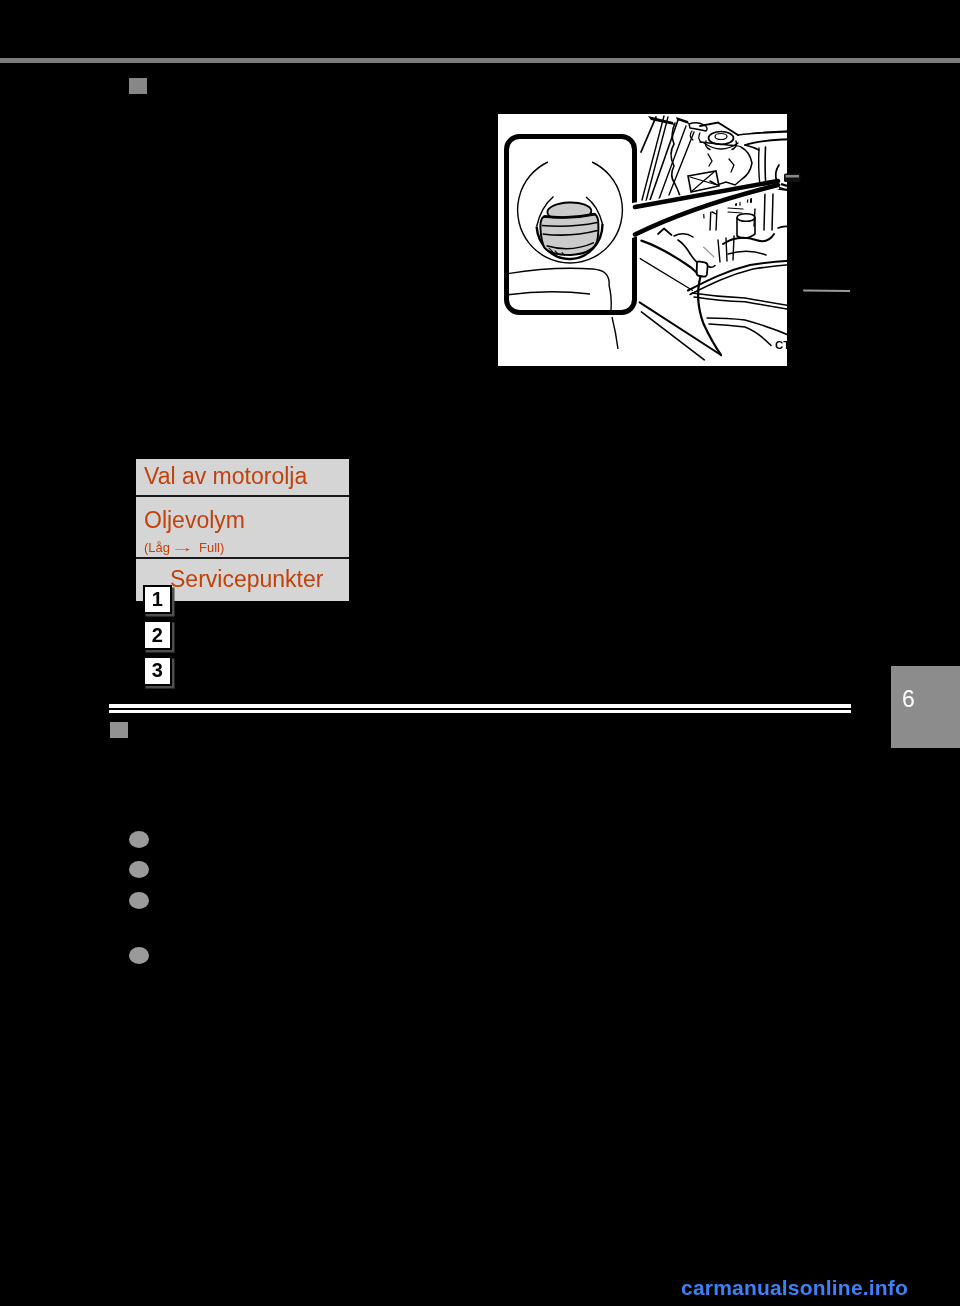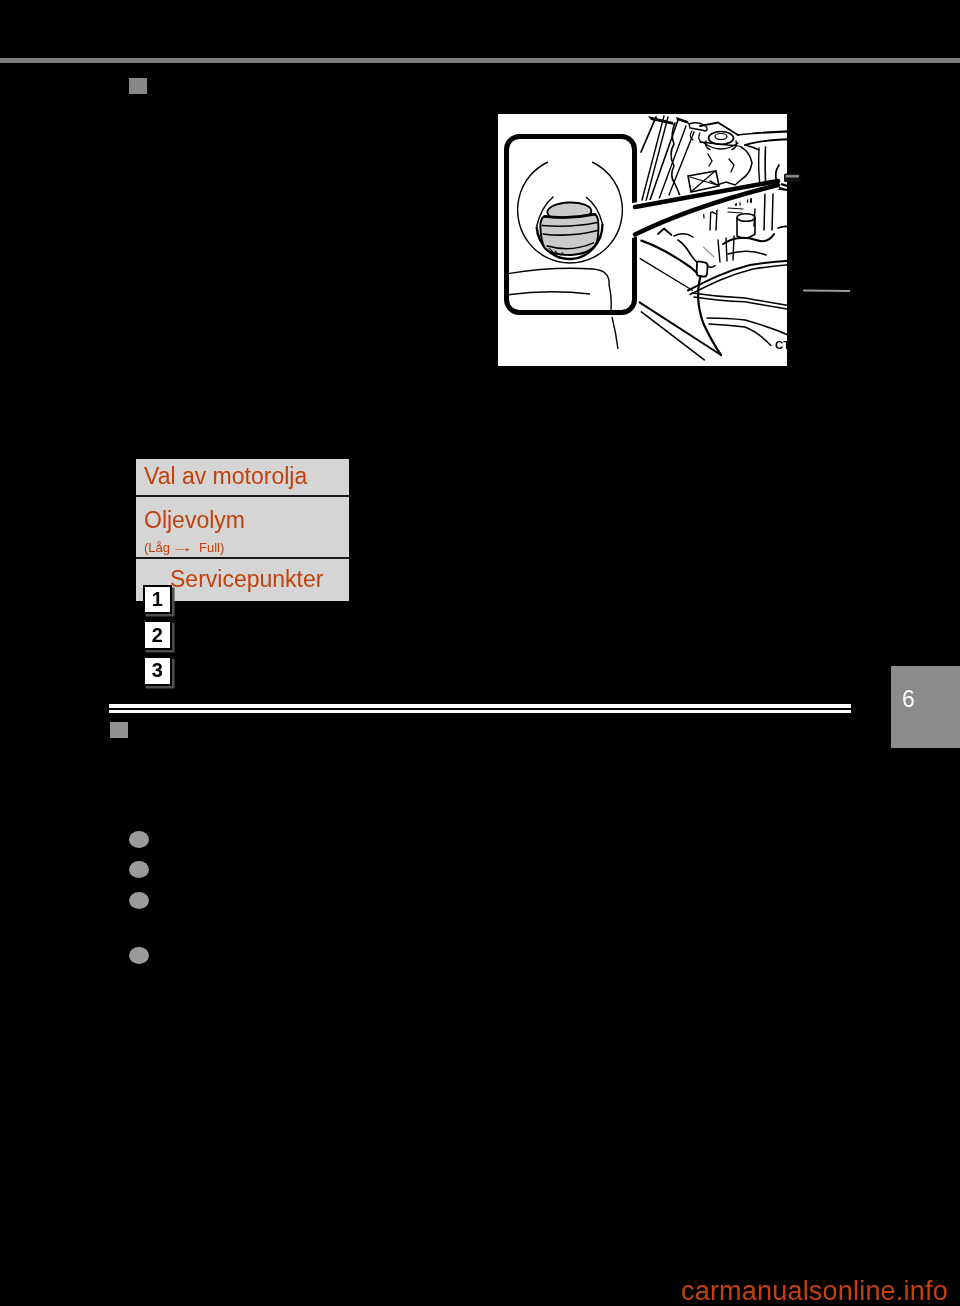--- a/index.html
+++ b/index.html
@@ -189,13 +189,13 @@
 <div class="abs" style="left:110px;top:722px;width:18px;height:16px;background:#919191;"></div>
 
 <div class="abs" style="left:129px;top:830.5px;width:20px;height:17px;border-radius:50%;background:#9a9a9a;"></div>
 
 <div class="abs" style="left:129px;top:861px;width:20px;height:17px;border-radius:50%;background:#9a9a9a;"></div>
 
 <div class="abs" style="left:129px;top:891.5px;width:20px;height:17px;border-radius:50%;background:#9a9a9a;"></div>
 
 <div class="abs" style="left:129px;top:947px;width:20px;height:17px;border-radius:50%;background:#9a9a9a;"></div>
 
-<div class="abs" style="left:681px;top:1276px;font-size:27px;font-weight:normal;color:#c2410c;letter-spacing:0.2px;">carmanualsonline.info</div>
+<div class="abs" style="left:681px;top:1276px;font-size:21px;font-weight:bold;color:#3b82f6;letter-spacing:0.2px;">carmanualsonline.info</div>
 
 </body></html>

